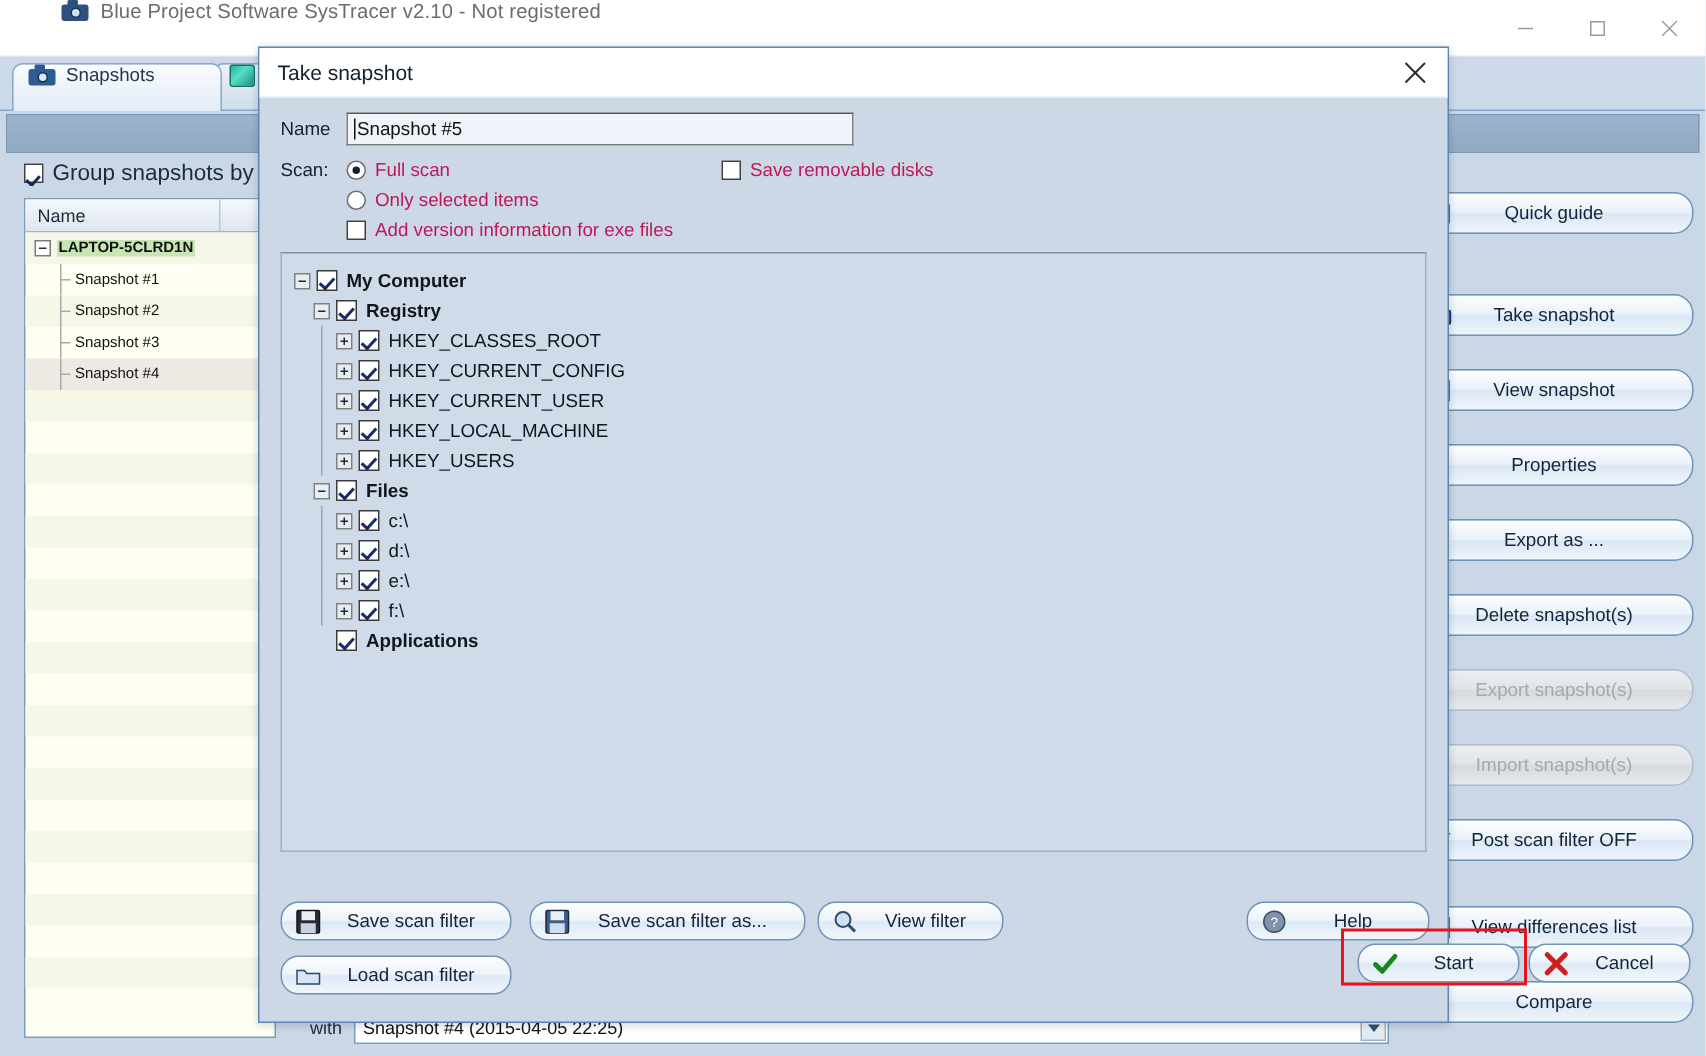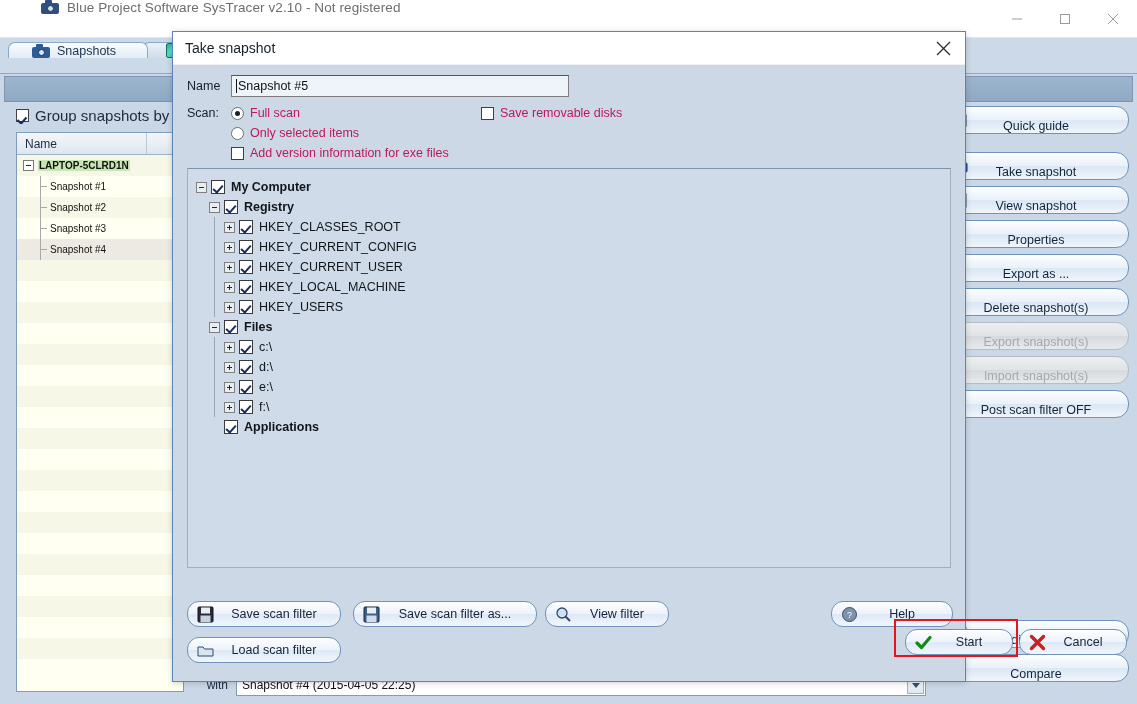--- a/index.html
+++ b/index.html
@@ -52,26 +52,26 @@
     display: flex; align-items: center; justify-content: center;
     color: #9b9b9b;
   }
   .winbtn svg { display: block; }
 
   
   .tabstrip {
     position: absolute; left: 0; top: 38px; width: 1137px; height: 36px;
   }
   .tab {
-    position: absolute; top: 4px; height: 16px;
+    position: absolute; top: 4px; height: 32px;
     border: 1px solid #8aa8c8;
     border-bottom: none;
     border-radius: 7px 7px 0 0;
-    display: flex; align-items: center; gap: 8px;
-    padding: 0 23px;
+    display: flex; gap: 8px;
+    padding: 0 10px;
     background: linear-gradient(to bottom, #eaf1f8 0%, #cfdcea 100%);
   }
   .tab.active {
     background: linear-gradient(to bottom, #fbfdff 0%, #eaf1f8 60%, #e3edf7 100%);
     z-index: 3;
   }
   .tab-label { font-size: 12.5px; color: #21364f; }
   .tab1 { left: 8px; width: 140px; }
   .tab2 { left: 142px; width: 120px; }
 
@@ -176,22 +176,22 @@
 
   
   .rightcol {
     position: absolute; right: 8px; top: 32px; width: 186px; height: 586px;
   }
   .btn {
     position: relative;
     width: 100%; height: 28px; margin-bottom: 6px;
     border: 1px solid #6f93bb; border-radius: 13px;
     background: linear-gradient(to bottom, #fdfeff 0%, #eaf1f9 48%, #dbe7f4 52%, #eff5fb 100%);
-    display: flex; align-items: flex-end; justify-content: center;
-    font-size: 12.5px; color: #13243a;
+    display: flex; align-items: center; justify-content: center;
+    font-size: 12.5px; color: #13243a; margin-top: 22px;
   }
   .btn.disabled {
     color: #a4a9af;
     background: linear-gradient(to bottom, #eceef0 0%, #e1e4e7 48%, #d7dadd 52%, #e7eaed 100%);
     border-color: #b4bcc4;
   }
   .btn .bicon {
     position: absolute; left: 8px; top: 5px;
     width: 16px; height: 17px;
   }

